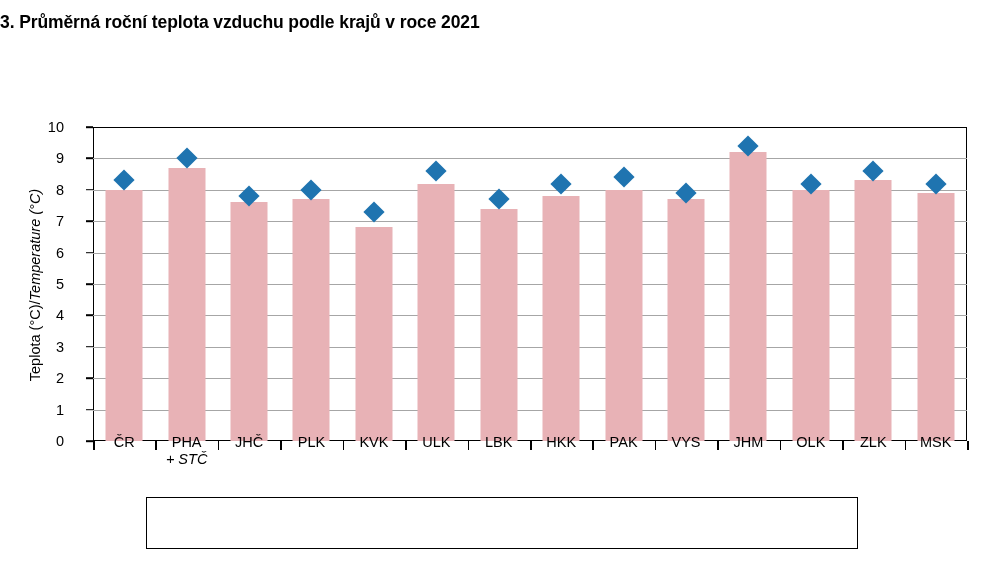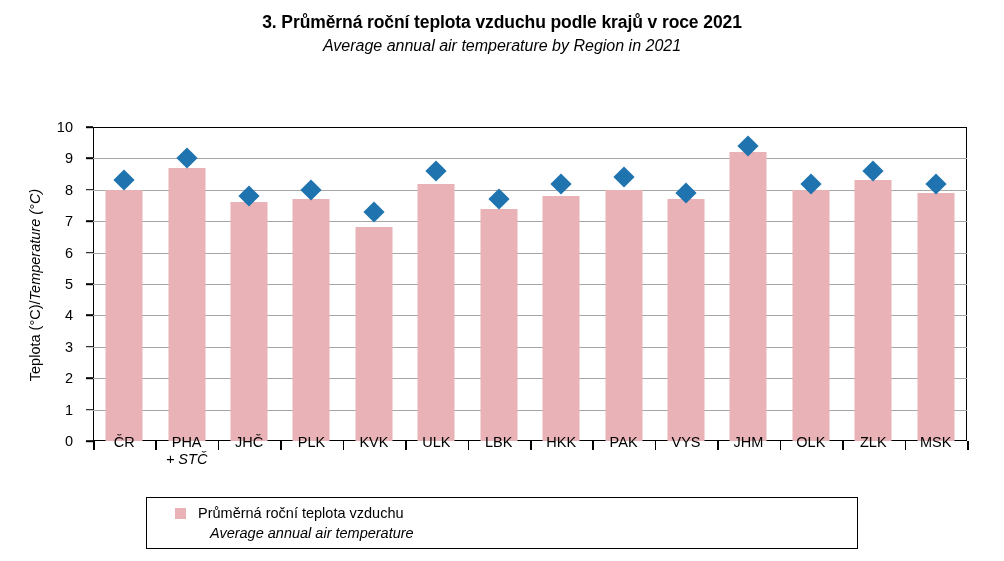--- a/index.html
+++ b/index.html
@@ -16,21 +16,21 @@
     position: relative;
   }
 
   .page { position: relative; width: 1004px; height: 561px; }
 
   
   .title-block {
     position: absolute;
     left: 0; top: 10px;
     width: 1004px;
-    text-align: center;
+    text-align: left;
   }
   .title-cz {
     font-size: 17.5px;
     font-weight: bold;
     line-height: 24px;
     letter-spacing: -0.1px;
     white-space: nowrap;
   }
   .title-en {
     font-size: 16px;
@@ -123,21 +123,21 @@
     width: 15px;
     height: 15px;
     background: #1f74b0;
     transform: translate(-50%, 50%) rotate(45deg);
   }
 
   
   .ylabels { position: absolute; left: 0; top: 127px; width: 93px; height: 314px; }
   .ylab {
     position: absolute;
-    right: 20px;
+    right: 29px;
     transform: translateY(-50%);
     font-size: 14.5px;
     line-height: 14.5px;
     text-align: right;
   }
   .ytick {
     position: absolute;
     right: 0px;
     width: 7px;
     height: 1.6px;
@@ -202,21 +202,20 @@
   .lg-cz { font-size: 14.5px; white-space: nowrap; }
   .lg-en { font-size: 14.5px; font-style: italic; white-space: nowrap; padding-left: 12px; }
 </style>
 </head>
 <body>
 
 <div class="page">
 
   <div class="title-block">
     <div class="title-cz">3. Průměrná roční teplota vzduchu podle krajů v roce 2021</div>
-    <div class="title-en">Average annual air temperature by Region in 2021</div>
   </div>
 
   <div class="source-block">
   </div>
 
   <div class="ytitle">
     <span>Teplota (°C)</span>
       <span> / </span>
       <span class="it">Temperature (°C)</span>
   </div>
@@ -348,22 +347,15 @@
       <div class="xlab"><span>HKK</span></div>
       <div class="xlab"><span>PAK</span></div>
       <div class="xlab"><span>VYS</span></div>
       <div class="xlab"><span>JHM</span></div>
       <div class="xlab"><span>OLK</span></div>
       <div class="xlab"><span>ZLK</span></div>
       <div class="xlab"><span>MSK</span></div>
     </div>
 
   <div class="legend">
-    <div class="legend-item first">
-      <div class="lg-swatch-sq"></div>
-      <div class="lg-text">
-        <div class="lg-cz">Průměrná roční teplota vzduchu</div>
-        <div class="lg-en">Average annual air temperature</div>
-      </div>
-    </div>
   </div>
 
 </div>
 
 </body></html>

